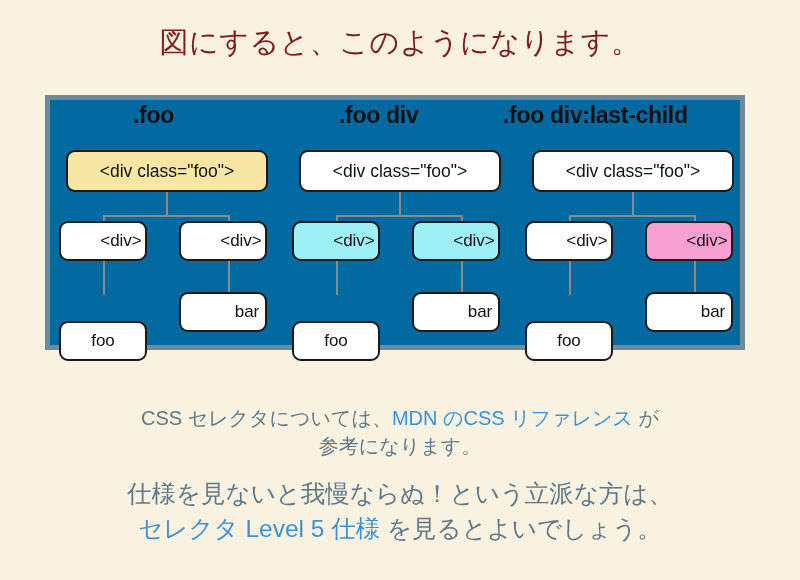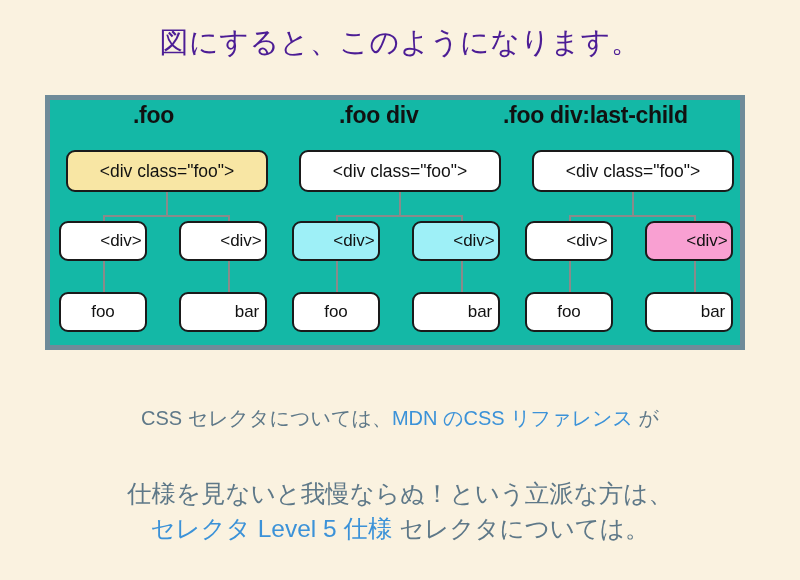--- a/index.html
+++ b/index.html
@@ -17,33 +17,33 @@
 
   
   .slide-title {
     position: absolute;
     top: 24px;
     left: 0;
     width: 800px;
     text-align: center;
     font-size: 29px;
     line-height: 1.25;
-    color: #4c1d95;
+    color: #7f1d1d;
     letter-spacing: 0.5px;
     white-space: nowrap;
   }
 
   
   .diagram-frame {
     position: absolute;
     left: 45px;
     top: 95px;
     width: 700px;
     height: 255px;
-    background: #14b8a6;
+    background: #0369a1;
     border: 5px solid #6f8b99;
     box-sizing: border-box;
     overflow: visible;
   }
   .diagram-clip {
     position: absolute;
     left: 0;
     top: 0;
     width: 700px;
     height: 255px;
@@ -109,21 +109,21 @@
   }
   .node.child.left  { left: 9px; }
   .node.child.right { left: 129px; }
 
   .node.leaf {
     top: 158px;
     width: 88px;
     height: 40px;
     font-size: 17px;
   }
-  .node.leaf.left  { left: 9px; }
+  .node.leaf.left  { left: 9px; margin-top: 29px; }
   .node.leaf.right { left: 129px; padding-left: 48px; }
 
   
   .node.hl-yellow { background: #f8e6a4; }
   .node.hl-cyan   { background: #9ef0f7; }
   .node.hl-pink   { background: #f9a0d2; }
 
   
   .conn {
     position: absolute;
@@ -219,18 +219,19 @@
       <div class="node child right hl-pink">&lt;div&gt;</div>
       <div class="node leaf left">foo</div>
       <div class="node leaf right">bar</div>
     </div>
 
   </div>
 </div>
 
 <div class="body-text para-1">
   <span>CSS セレクタについては、</span><span class="link">MDN のCSS リファレンス</span><span> が</span><br>
+  <span>参考になります。</span>
 </div>
 
 <div class="body-text para-2">
   <span>仕様を見ないと我慢ならぬ！という立派な方は、</span><br>
-  <span class="link">セレクタ Level 5 仕様</span><span> セレクタについては。</span>
+  <span class="link">セレクタ Level 5 仕様</span><span> を見るとよいでしょう。</span>
 </div>
 
 </body></html>

